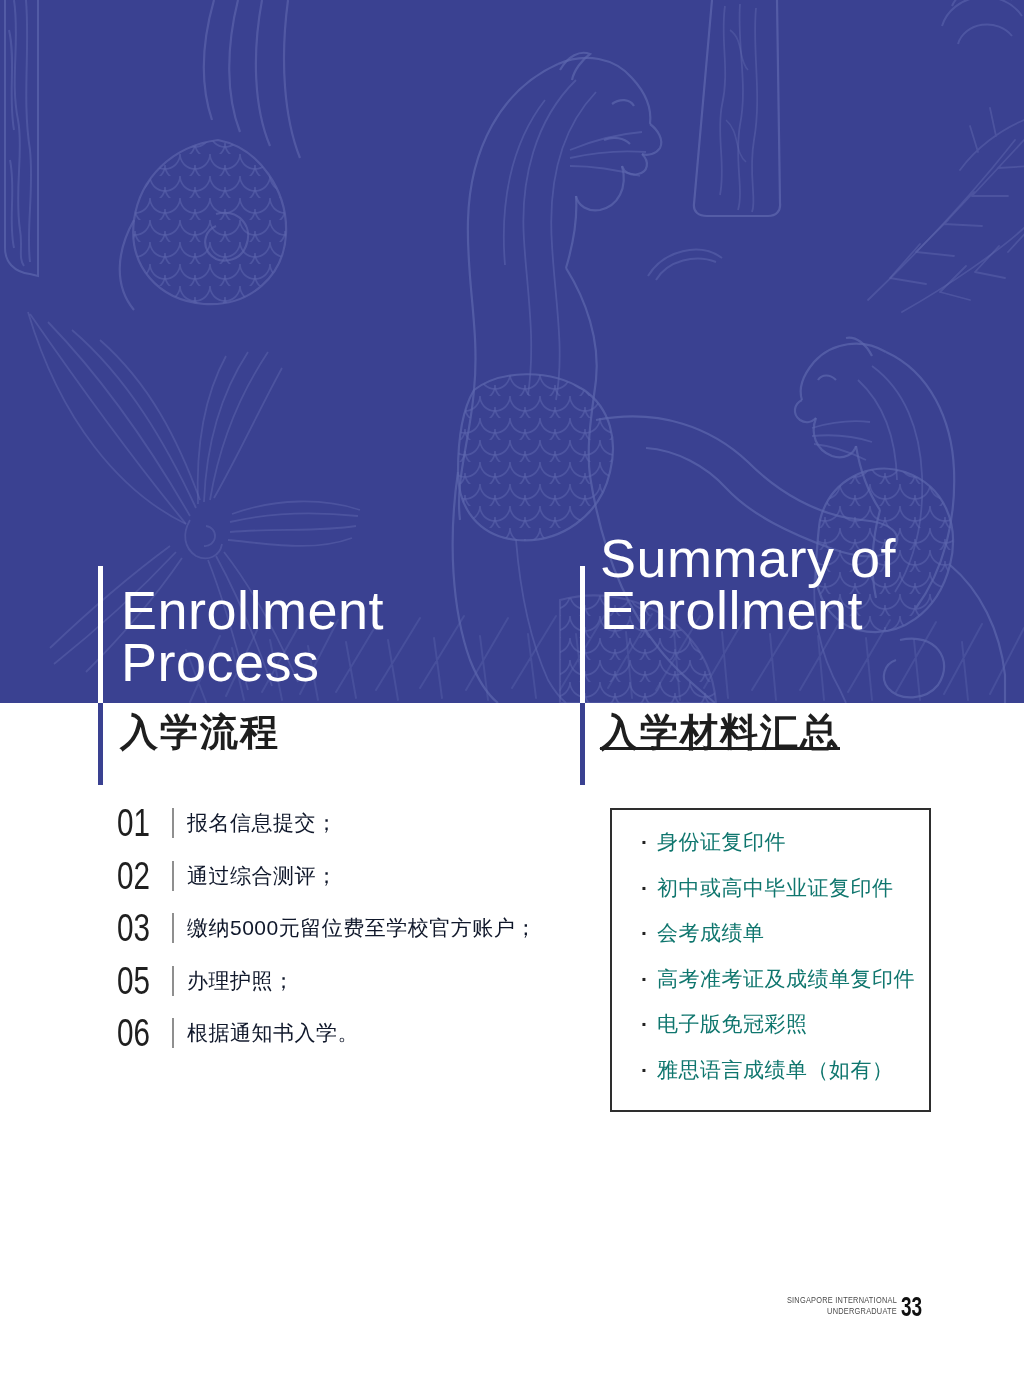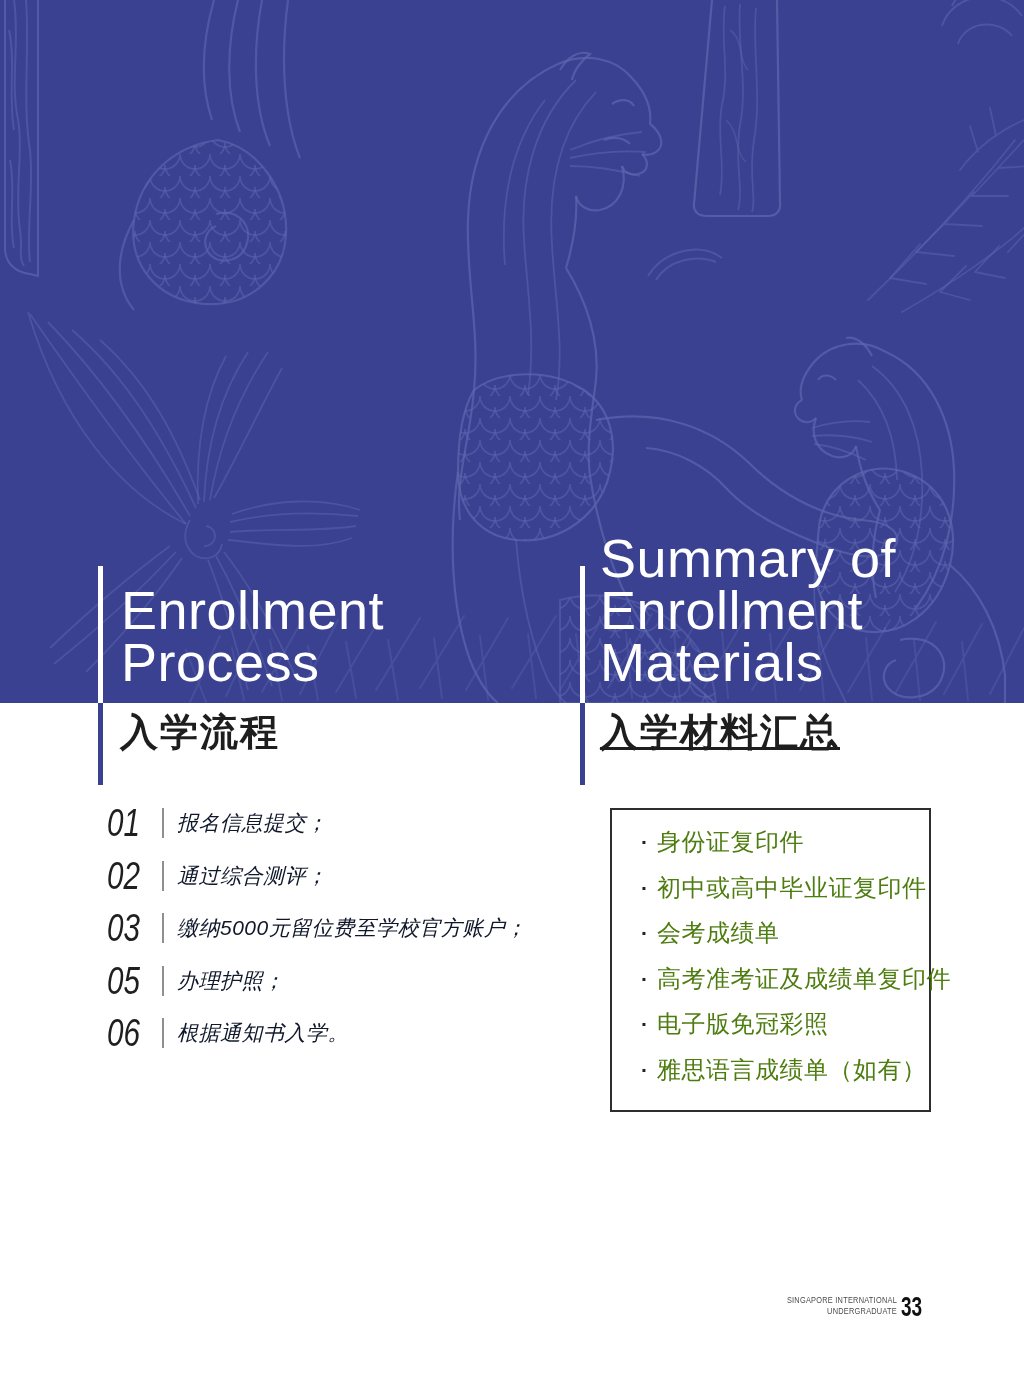--- a/index.html
+++ b/index.html
@@ -20,36 +20,36 @@
   .en-title { position:absolute; color:#ffffff; font-size:54px; line-height:52px; font-weight:300; letter-spacing:0.5px; }
   .en-title.left  { left:121px; top:584px; }
   .en-title.right { left:600px; top:532px; }
 
   
   .zh-title { position:absolute; top:708px; font-size:38px; line-height:48px; font-weight:900; color:#1e1e1e; letter-spacing:2px; }
   .zh-title.left  { left:120px; }
   .zh-title.right { left:600px;text-decoration:underline; }
 
   
-  .steps { position:absolute; left:107px; top:806px; width:460px;font-style:italic; }
+  .steps { position:absolute; left:117px; top:806px; width:460px; }
   .step { display:flex; align-items:center; height:34px; }
   .step + .step { margin-top:18.5px; }
   .step-num { display:inline-block; width:42px; font-size:38px; line-height:34px; color:#1f1f1f;
               transform:scaleX(0.78); transform-origin:left center; white-space:nowrap; }
   .step-sep { width:2px; height:30px; background:#8f8f8f; margin:0 13px; flex:none; }
   .step-text { font-size:21px; line-height:30px; color:#0f172a; letter-spacing:0.5px; white-space:nowrap; }
 
   
   .materials-box { position:absolute; left:610px; top:808px; width:321px; height:304px;
                    border:2px solid #2e2e2e; background:#ffffff; }
   .materials { list-style:none; padding:21px 0 0 29px; }
   .material { display:flex; align-items:flex-start; }
   .material + .material { margin-top:24.5px; }
   .m-dot { width:10px; font-size:21px; line-height:21px; font-weight:bold; color:#222222; margin-right:6px; flex:none; }
-  .m-text { font-size:24px; line-height:21px; color:#4d7c0f; letter-spacing:0.5px; white-space:nowrap; }
+  .m-text { font-size:21px; line-height:21px; color:#0f766e; letter-spacing:0.5px; white-space:nowrap; }
 
   
   .footer-brand { position:absolute; right:127px; top:1295px; width:220px; text-align:right;
                   font-size:9px; line-height:11px; color:#4a4a4a; letter-spacing:0.3px;
                   transform:scaleX(0.82); transform-origin:right center; }
   .page-num { position:absolute; left:901px; top:1296px; font-size:28px; line-height:22px; font-weight:bold;
               color:#101010; transform:scaleX(0.68); transform-origin:left center; letter-spacing:0px; }
 </style>
 </head>
 <body>
@@ -180,21 +180,20 @@
   <div class="vbar left"></div>
   <div class="vbar right"></div>
 
   <div class="en-title left">
     <div>Enrollment</div>
     <div>Process</div>
   </div>
   <div class="en-title right">
     <div>Summary of</div>
     <div>Enrollment</div>
-    <div>Materials</div>
   </div>
 
   <div class="zh-title left">入学流程</div>
   <div class="zh-title right">入学材料汇总</div>
 
   <div class="steps">
     <div class="step">
       <span class="step-num">01</span>
       <span class="step-sep"></span>
       <span class="step-text">报名信息提交；</span>

